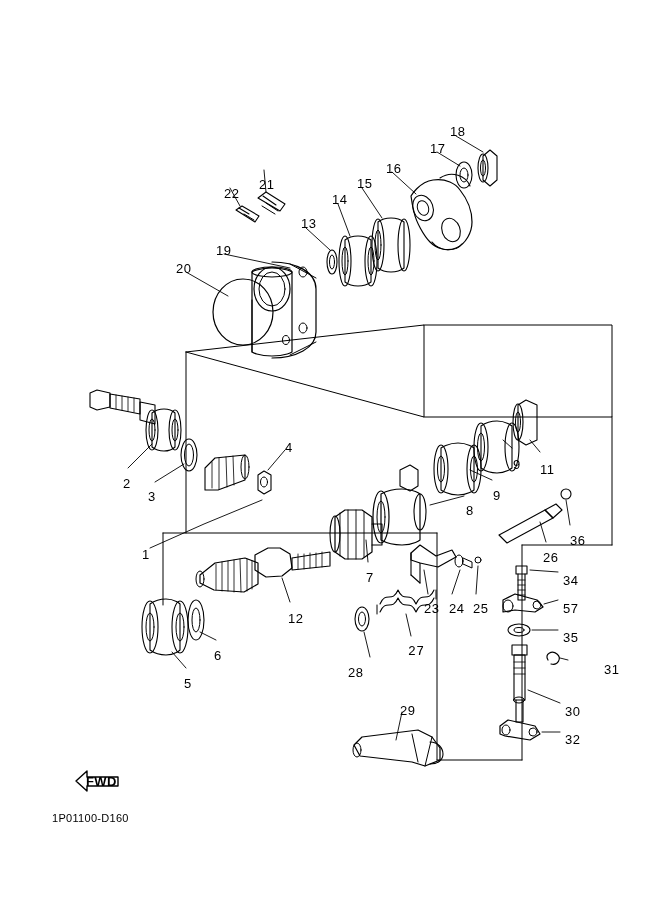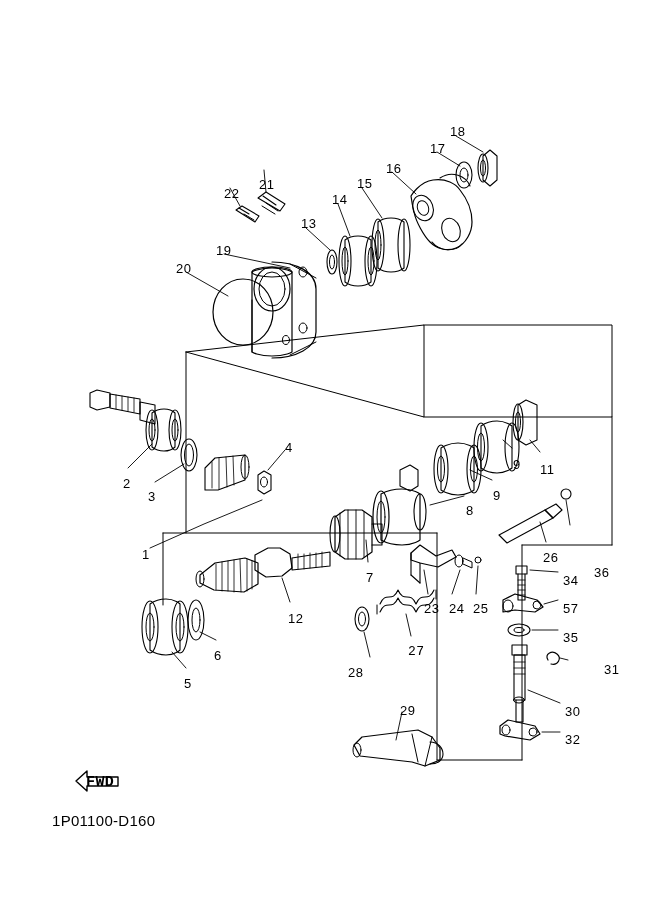--- a/index.html
+++ b/index.html
@@ -30,38 +30,38 @@
     font-size: 13px;
     color: #000000;
     white-space: nowrap;
     letter-spacing: 0.5px;
   }
   #part-code {
     position: absolute;
     left: 52px;
     top: 812px;
     font-family: "Liberation Sans", sans-serif;
-    font-size: 15px;
+    font-size: 11px;
     color: #000;
     letter-spacing: 0.3px;
   }
   #fwd-marker {
     position: absolute;
     left: 74px;
     top: 768px;
     width: 46px;
     height: 26px;
   }
   #fwd-label {
     position: absolute;
     left: 86px;
     top: 774px;
-    font-size: 15px;
+    font-size: 13px;
     font-weight: bold;
-    font-family: Liberation Mono, monospace;
+    font-family: Liberation Sans, sans-serif;
     letter-spacing: 0.4px;
     color: #000;
   }
 </style>
 </head>
 <body>
 
 <div id="page">
 
   <svg id="diagram-svg" viewBox="0 0 661 913">
@@ -333,21 +333,21 @@
       <div class="callout" style="left: 301px; top: 216px;">13</div>
       <div class="callout" style="left: 216px; top: 243px;">19</div>
       <div class="callout" style="left: 176px; top: 261px;">20</div>
       <div class="callout" style="left: 540px; top: 462px;">11</div>
       <div class="callout" style="left: 513px; top: 457px;">9</div>
       <div class="callout" style="left: 493px; top: 488px;">9</div>
       <div class="callout" style="left: 466px; top: 503px;">8</div>
       <div class="callout" style="left: 123px; top: 476px;">2</div>
       <div class="callout" style="left: 148px; top: 489px;">3</div>
       <div class="callout" style="left: 285px; top: 440px;">4</div>
-      <div class="callout" style="left: 594px; top: 533px; margin-top: 32px;">36</div>
+      <div class="callout" style="left: 570px; top: 533px;">36</div>
       <div class="callout" style="left: 543px; top: 550px;">26</div>
       <div class="callout" style="left: 142px; top: 547px;">1</div>
       <div class="callout" style="left: 563px; top: 573px;">34</div>
       <div class="callout" style="left: 563px; top: 601px;">57</div>
       <div class="callout" style="left: 563px; top: 630px;">35</div>
       <div class="callout" style="left: 572px; top: 662px; margin-left: 32px;">31</div>
       <div class="callout" style="left: 565px; top: 704px;">30</div>
       <div class="callout" style="left: 565px; top: 732px;">32</div>
       <div class="callout" style="left: 424px; top: 601px;">23</div>
       <div class="callout" style="left: 449px; top: 601px;">24</div>

